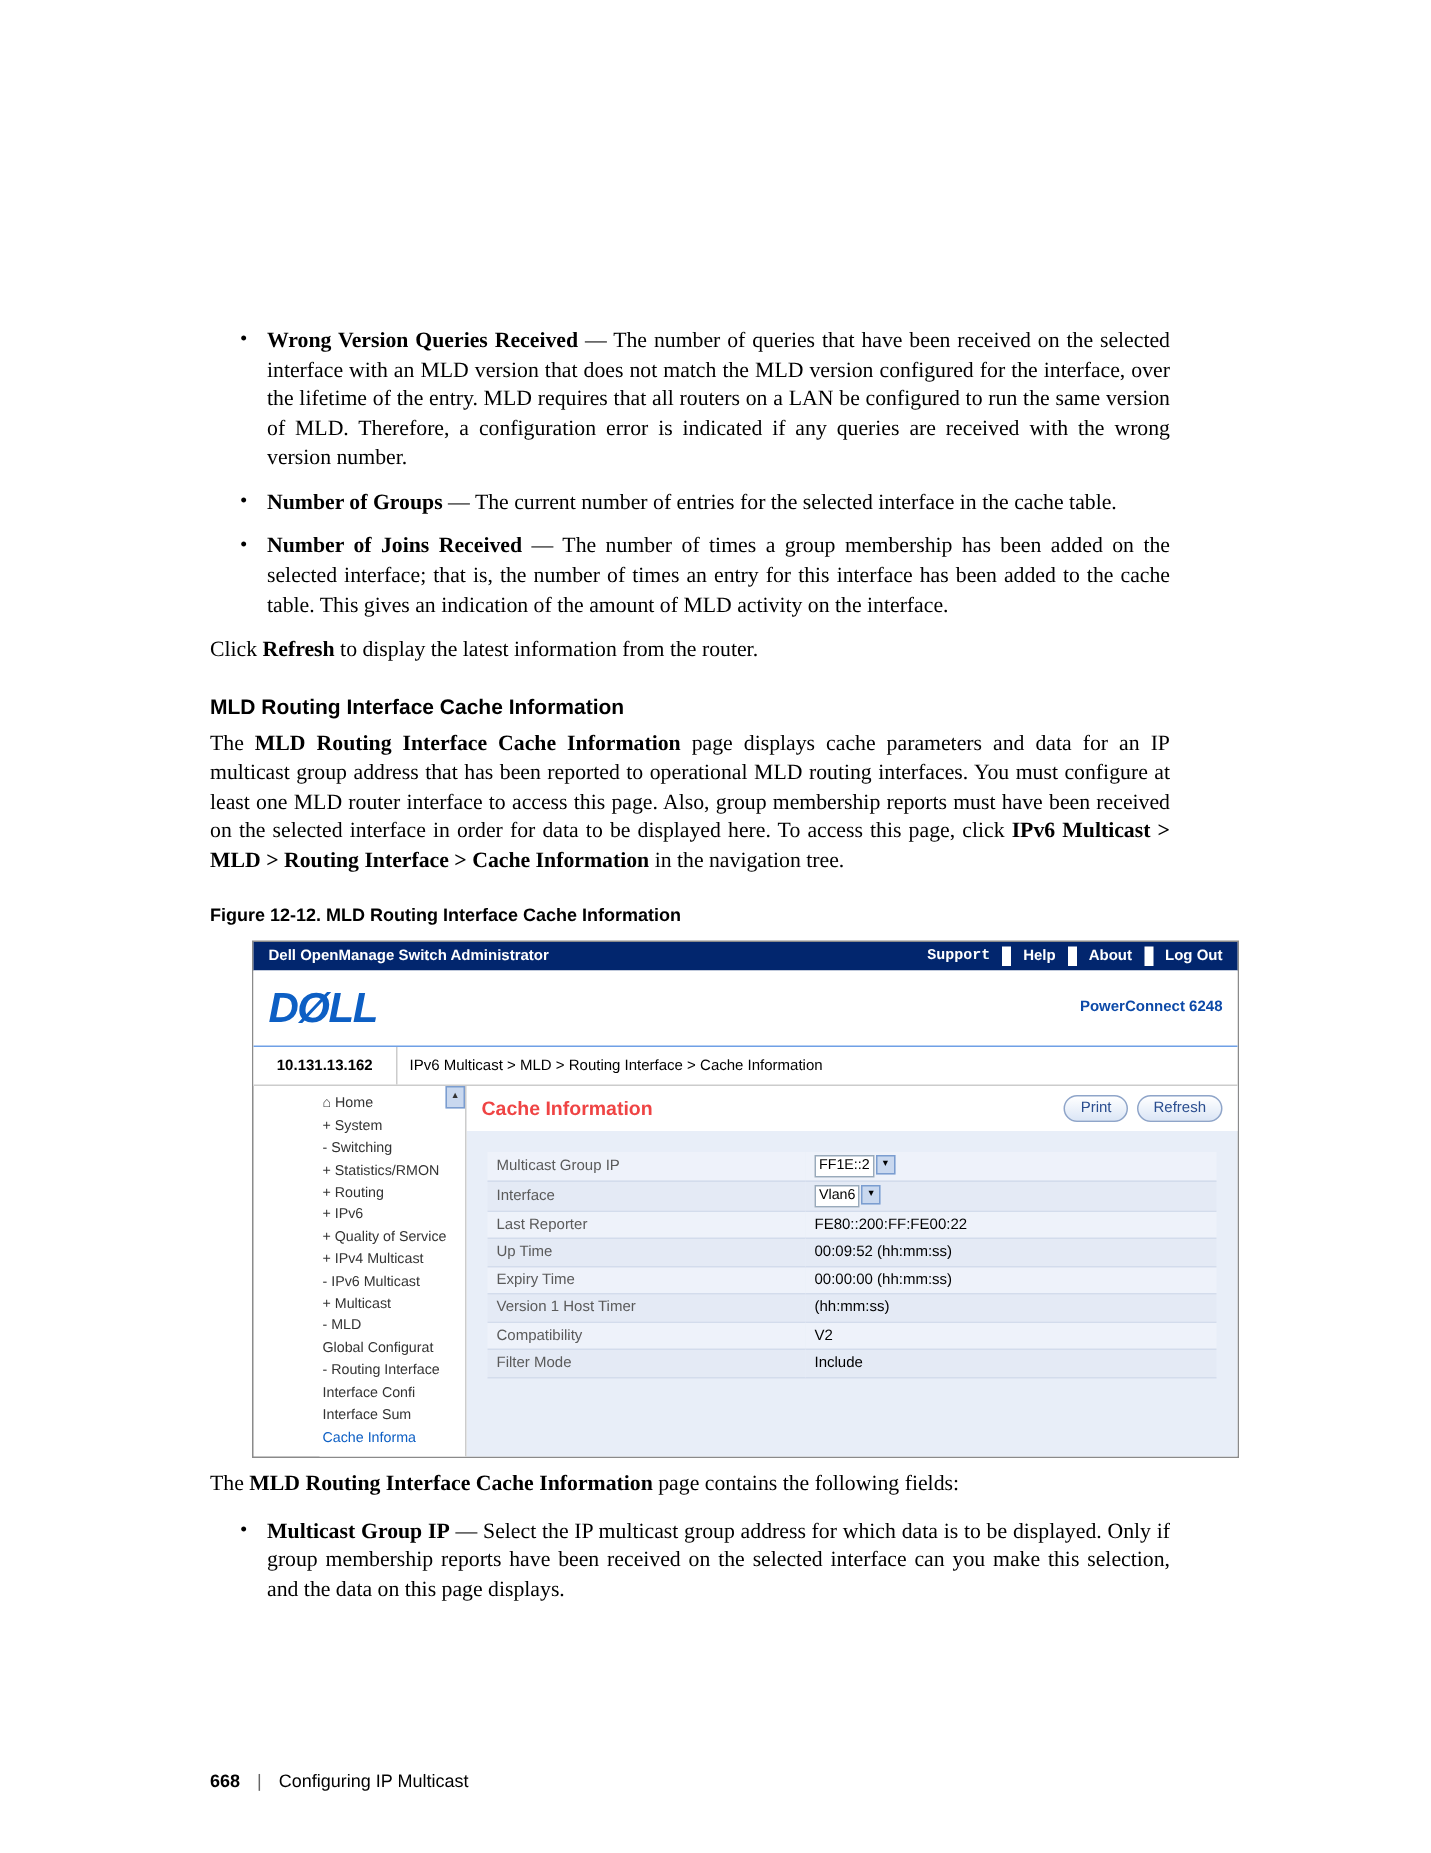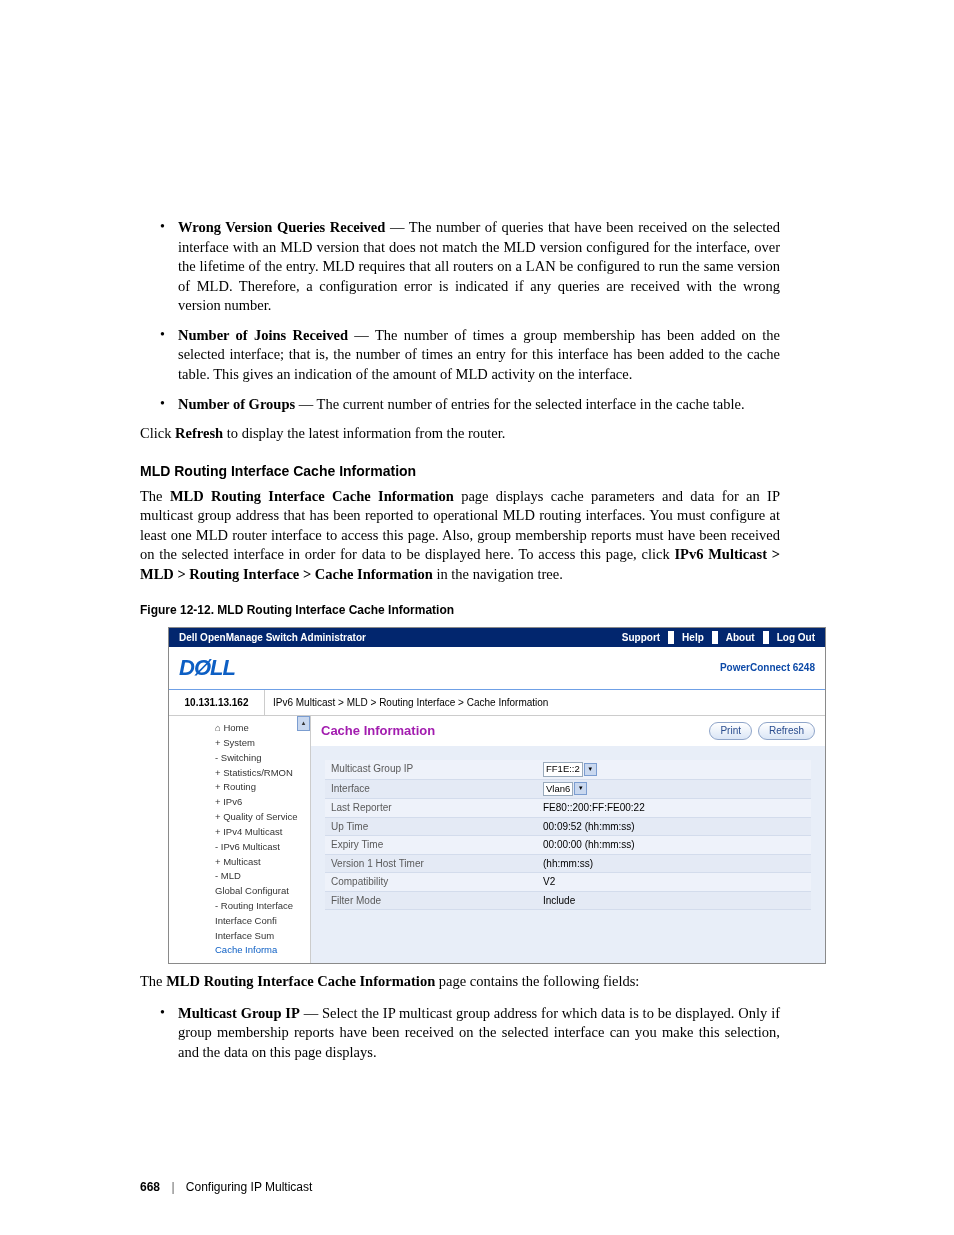--- a/index.html
+++ b/index.html
@@ -64,33 +64,33 @@
     color: #fff;
     display: flex;
     justify-content: space-between;
     align-items: center;
     padding: 3px 10px;
     font-size: 10px;
     font-weight: bold;
   }
   .toplinks { display: flex; gap: 8px; }
   .toplinks span { border-left: 6px solid #ffffff; padding-left: 8px; }
-  .toplinks span:first-child { border-left: none; padding-left: 1px; }
+  .toplinks span:first-child { border-left: none; padding-left: 1px; font-family: Liberation Mono, monospace; }
   .brandbar {
     background: #fff;
     display: flex;
     justify-content: space-between;
     align-items: center;
     padding: 6px 10px;
     border-bottom: 1px solid #6fa0e6;
   }
   .logo {
     font-family: Arial, sans-serif;
     font-weight: 900;
-    font-size: 22px;
+    font-size: 28px;
     color: #0d5fc4;
     letter-spacing: -1px;
     font-style: italic;
   }
   .model { color: #0d4aa8; font-size: 10px; font-weight: bold; }
   .subbar {
     display: flex;
     background: #fff;
     border-bottom: 1px solid #ccc;
   }
@@ -117,21 +117,21 @@
   }
   .scrolltab { position:absolute; right:0; top:0; width:11px; height:11px; background:#c9d8ef; border:1px solid #7b9dd0; font-size:7px; text-align:center; line-height:9px; }
   .tree div { white-space: nowrap; overflow: hidden; text-overflow: clip; padding: 1px 0; }
   .t0 { padding-left: 4px; }
   .t1 { padding-left: 12px; }
   .t2 { padding-left: 24px; }
   .t3 { padding-left: 36px; }
   .sel { color: #0d5fc4; }
   .contentpane { flex:1; background: #e8eef8; padding: 0; }
   .content-head { display:flex; justify-content:space-between; align-items:center; background:#fff; padding: 6px 10px; }
-  .content-title { color: #a21caf; font-weight: bold; font-size: 13px; }
+  .content-title { color: #ef4444; font-weight: bold; font-size: 13px; }
   .btns { display:flex; gap:6px; }
   .btn {
     border:1px solid #8fa5c9; border-radius:10px; padding:1px 10px;
     font-size:10px; background:linear-gradient(#fff,#dbe6f6); color:#2a4d8f;
   }
   .tablewrap { padding: 14px; }
   table.info { width:100%; border-collapse: collapse; font-size:10px; }
   table.info tr { background:#eef2fa; }
   table.info tr:nth-child(even) { background:#e4eaf5; }
   table.info td { padding:2px 6px; border-bottom:1px solid #d3dcec; }
@@ -143,22 +143,22 @@
   .footer .pn { font-weight:bold; }
   .footer .sep { margin: 0 8px; color:#666; }
 </style>
 </head>
 <body>
 
 <div class="page">
 
   <ul class="bullets">
     <li><span class="bold">Wrong Version Queries Received</span> — <span>The number of queries that have been received on the selected interface with an MLD version that does not match the MLD version configured for the interface, over the lifetime of the entry. MLD requires that all routers on a LAN be configured to run the same version of MLD. Therefore, a configuration error is indicated if any queries are received with the wrong version number.</span></li>
+    <li><span class="bold">Number of Groups</span> — <span>The current number of entries for the selected interface in the cache table.</span></li>
     <li><span class="bold">Number of Joins Received</span> — <span>The number of times a group membership has been added on the selected interface; that is, the number of times an entry for this interface has been added to the cache table. This gives an indication of the amount of MLD activity on the interface.</span></li>
-    <li><span class="bold">Number of Groups</span> — <span>The current number of entries for the selected interface in the cache table.</span></li>
   </ul>
 
   <p class="body"><span>Click </span><span class="bold">Refresh</span><span> to display the latest information from the router.</span></p>
 
   <h3 class="section-heading">MLD Routing Interface Cache Information</h3>
 
   <p class="body"><span>The </span><span class="bold">MLD Routing Interface Cache Information</span><span> page displays cache parameters and data for an IP multicast group address that has been reported to operational MLD routing interfaces. You must configure at least one MLD router interface to access this page. Also, group membership reports must have been received on the selected interface in order for data to be displayed here. To access this page, click </span><span class="bold">IPv6 Multicast &gt; MLD &gt; Routing Interface &gt; Cache Information</span><span> in the navigation tree.</span></p>
 
   <div class="fig-caption">Figure 12-12.    MLD Routing Interface Cache Information</div>
 

